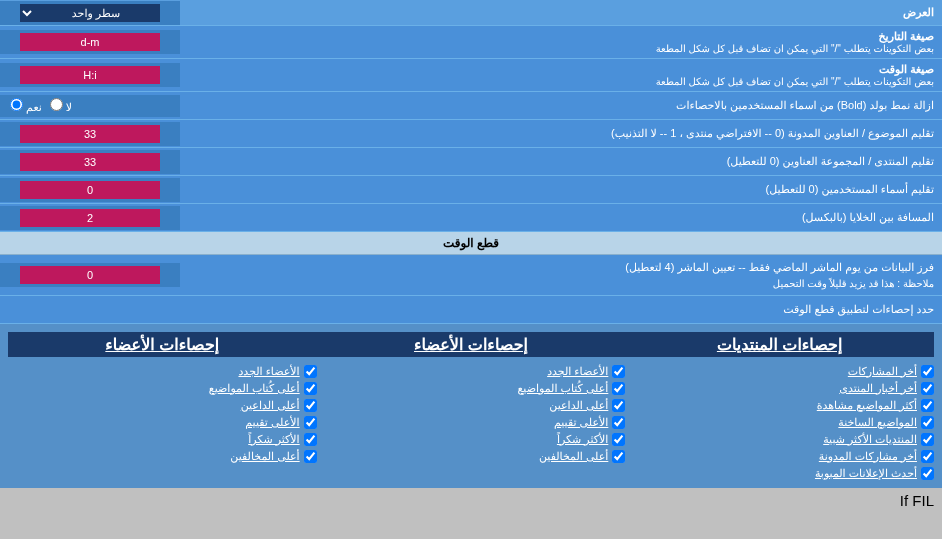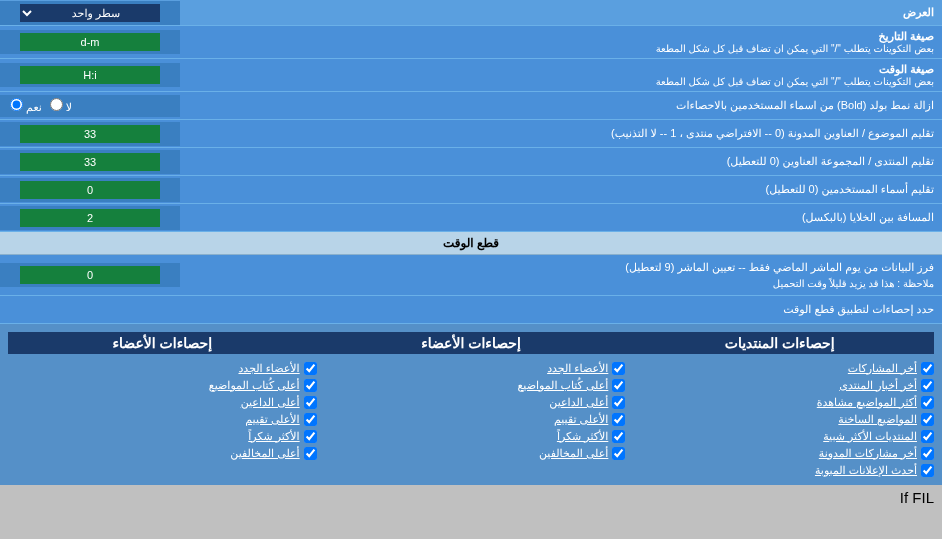--- a/index.html
+++ b/index.html
@@ -38,21 +38,21 @@
       background: #3a7fc1;
       padding: 3px 6px;
       display: flex;
       align-items: center;
       justify-content: center;
       min-width: 180px;
       width: 180px;
     }
 
     .text-input {
-      background: #15803d;
+      background: #be185d;
       color: #fff;
       border: none;
       padding: 3px 18px;
       text-align: center;
       font-size: 11px;
       width: 140px;
       direction: ltr;
     }
 
     
@@ -143,23 +143,24 @@
       display: flex;
       flex-direction: column;
       gap: 4px;
     }
 
     .checkbox-col-header {
       background: #1a3a6a;
       color: #fff;
       text-align: center;
       padding: 3px 6px;
-      font-size: 14px;
+      font-size: 16px;
       font-weight: bold;
       margin-bottom: 4px;
+      text-decoration: underline;
     }
 
     .checkbox-item {
       display: flex;
       align-items: center;
       gap: 4px;
       color: #fff;
       font-size: 11px;
       direction: rtl;
       text-decoration: underline;
@@ -279,21 +280,21 @@
     <div class="row-label">المسافة بين الخلايا (بالبكسل)</div>
     <div class="row-input-area">
       <input class="text-input" type="text" value="2" style="">
     </div>
   </div>
 
   <div class="section-header">قطع الوقت</div>
 
   <div class="two-note-row">
     <div class="two-note-label">
-      <div>فرز البيانات من يوم الماشر الماضي فقط -- تعيين الماشر (9 لتعطيل)</div>
+      <div>فرز البيانات من يوم الماشر الماضي فقط -- تعيين الماشر (4 لتعطيل)</div>
       <div style="font-size:10px;">ملاحظة : هذا قد يزيد قليلاً وقت التحميل</div>
     </div>
     <div class="row-input-area">
       <input class="text-input" type="text" value="0" style="">
     </div>
   </div>
 
   <div class="limit-row">
     <div class="limit-label">حدد إحصاءات لتطبيق قطع الوقت</div>
   </div>

